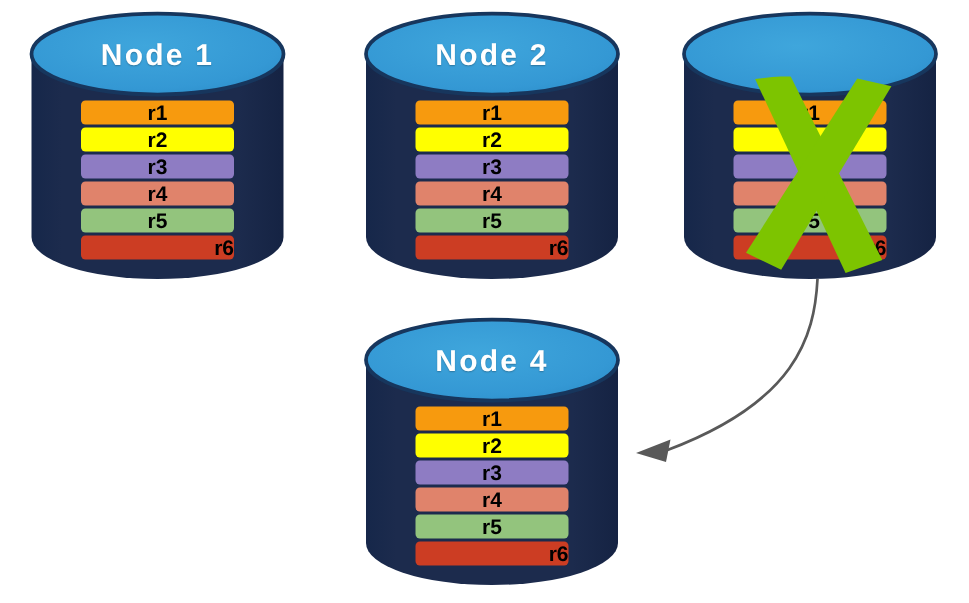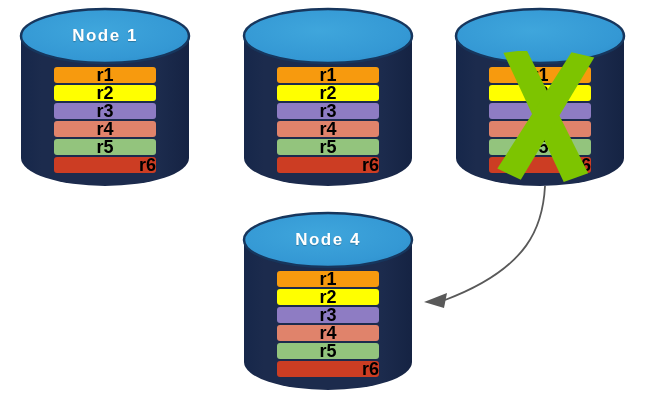--- a/index.html
+++ b/index.html
@@ -34,41 +34,41 @@
     overflow: visible;
   }
 
   .node-title {
     position: absolute;
     left: 0;
     width: 100%;
     text-align: center;
     color: #ffffff;
     font-weight: bold;
-    font-size: 17px;
+    font-size: 20px;
     letter-spacing: 1.5px;
     white-space: nowrap;
     font-family: "Liberation Sans", sans-serif;
     text-shadow: 0 1px 1px rgba(0,0,0,0.25);
   }
 
   .records {
     position: absolute;
     left: 0;
     width: 100%;
   }
 
   .rec {
     position: relative;
     height: 16px;
     margin-bottom: 2px;
     border-radius: 3px;
     color: #000000;
     font-weight: bold;
-    font-size: 18px;
+    font-size: 14px;
     line-height: 16px;
     text-align: center;
     font-family: "Liberation Sans", sans-serif;
     box-sizing: border-box;
   }
   .rec:last-child { margin-bottom: 0; text-align: right; }
 
   .xmark {
     position: absolute;
     pointer-events: none;
@@ -128,20 +128,21 @@
       </linearGradient>
       <radialGradient id="topGrad2" cx="0.45" cy="0.4" r="0.75">
         <stop offset="0%" stop-color="#3FA6DC"></stop>
         <stop offset="70%" stop-color="#3498D4"></stop>
         <stop offset="100%" stop-color="#2A8BC6"></stop>
       </radialGradient>
     </defs>
     <path d="M1,28 L1,150 A84,28 0 0 0 169,150 L169,28 Z" fill="url(#bodyGrad2)"></path>
     <ellipse cx="85" cy="28" rx="84" ry="27" fill="url(#topGrad2)" stroke="#17365D" stroke-width="2.5"></ellipse>
   </svg>
+  <div class="node-title" style="top:18px;">Node  2</div>
   <div class="records" style="top:59px; padding:0 34px; box-sizing:border-box;">
     <div class="rec" style="background:#F79A0E;">r1</div>
     <div class="rec" style="background:#FFFF00;">r2</div>
     <div class="rec" style="background:#8E7CC3;">r3</div>
     <div class="rec" style="background:#E0836B;">r4</div>
     <div class="rec" style="background:#93C47D;">r5</div>
     <div class="rec" style="background:#CC3D23;">r6</div>
   </div>
 </div>
 

